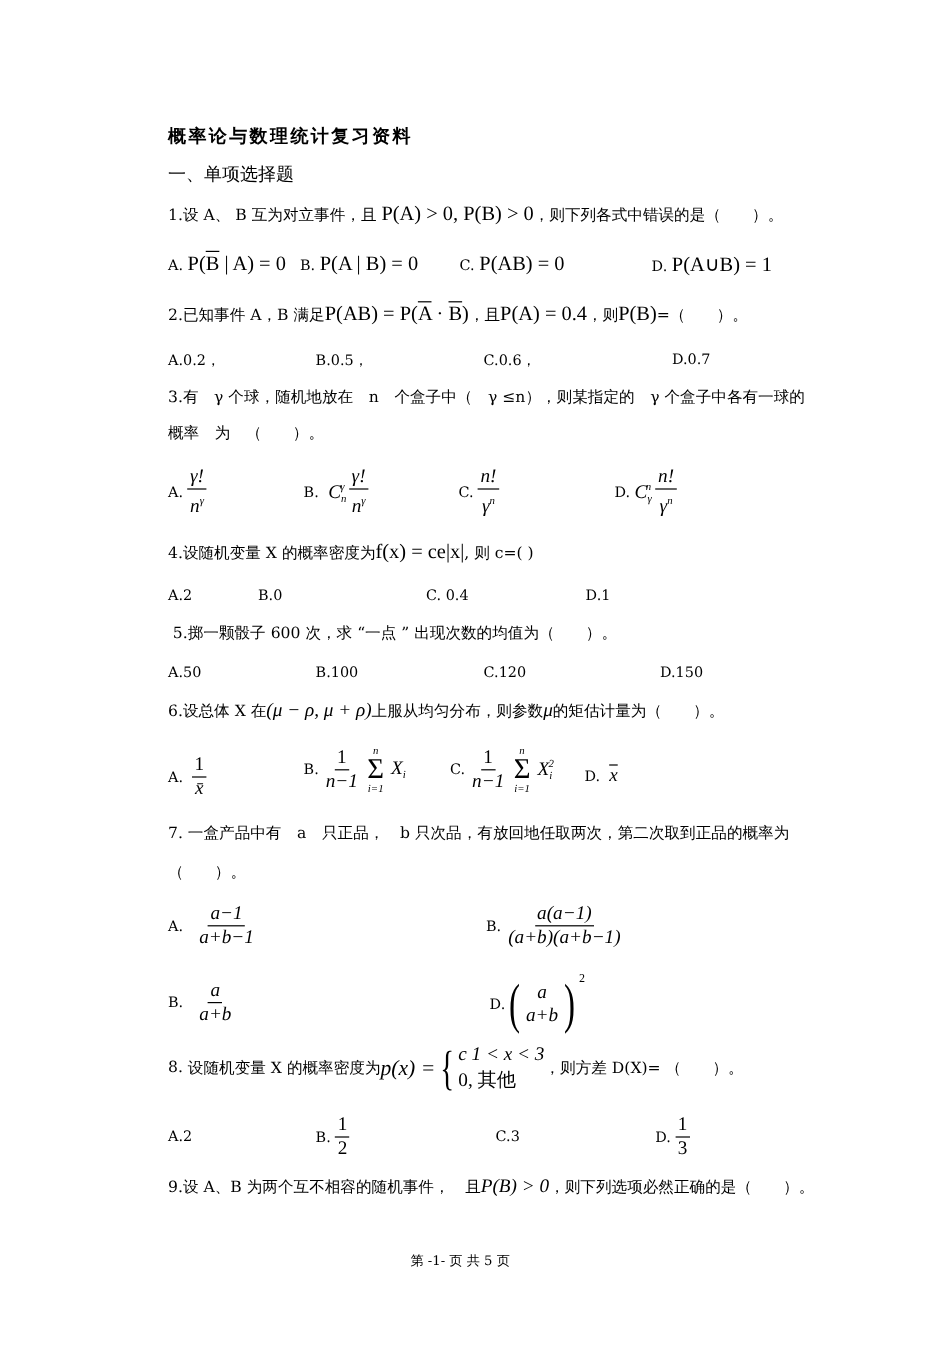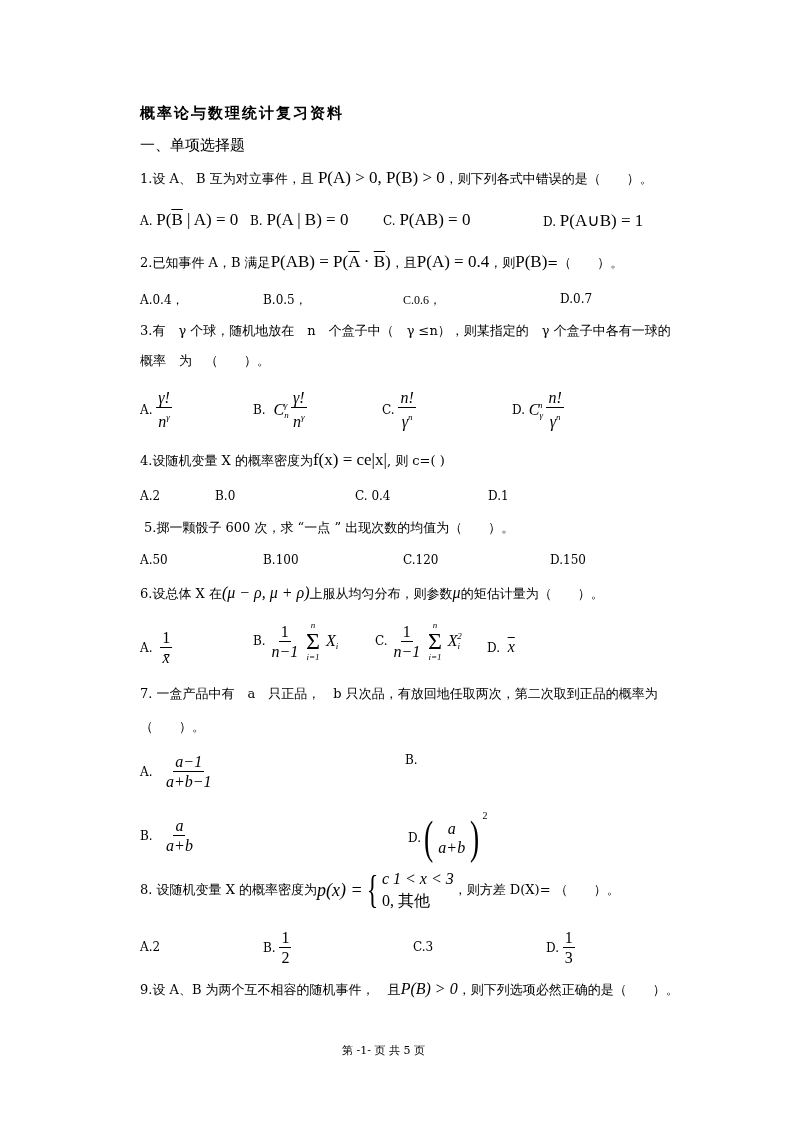--- a/index.html
+++ b/index.html
@@ -40,23 +40,23 @@
   <span class="m">P(A) &gt; 0, P(B) &gt; 0</span><span>，则下列各式中错误的是（　　）。</span>
 </div>
 <div class="abs opt" style="left:140px;top:210px;"><span>A.</span> <span class="m">P(<span class="ovl">B</span> | A) = 0</span></div>
 <div class="abs opt" style="left:250px;top:210px;"><span>B.</span> <span class="m">P(A | B) = 0</span></div>
 <div class="abs opt" style="left:383px;top:210px;"><span>C.</span> <span class="m">P(AB) = 0</span></div>
 <div class="abs opt" style="left:543px;top:210px;"><span>D.</span> <span class="m">P(A∪B) = 1</span></div>
 
 <div class="abs q" style="left:140px;top:252px;">
   <span>2.</span><span>已知事件 A，B 满足</span><span class="m">P(AB) = P(<span class="ovl">A</span> · <span class="ovl">B</span>)</span><span>，且</span><span class="m">P(A) = 0.4</span><span>，则</span><span class="m">P(B)</span><span>=（　　）。</span>
 </div>
-<div class="abs opt" style="left:140px;top:292px;"><span>A.</span><span>0.4，</span></div>
+<div class="abs opt" style="left:140px;top:292px;"><span>A.</span><span>0.2，</span></div>
 <div class="abs opt" style="left:263px;top:292px;text-align:right;"><span>B.</span><span>0.5，</span></div>
-<div class="abs opt" style="left:403px;top:292px;font-family:Liberation Serif, serif;"><span>C.</span><span>0.6，</span></div>
+<div class="abs opt" style="left:403px;top:292px;"><span>C.</span><span>0.6，</span></div>
 <div class="abs opt" style="left:560px;top:292px;"><span>D.</span><span>0.7</span></div>
 
 <div class="abs q" style="left:140px;top:322px;">
   <span>3.</span><span>有　γ 个球，随机地放在　n　个盒子中（　γ ≤n），则某指定的　γ 个盒子中各有一球的</span>
 </div>
 <div class="abs q" style="left:140px;top:352px;">概率　为　（　　）。</div>
 
 <div class="abs opt" style="left:140px;top:388px;">
   <span style="vertical-align:middle;">A.</span>
   <span class="frac">
@@ -151,20 +151,24 @@
 
 <div class="abs opt" style="left:140px;top:752px;">
   <span style="vertical-align:middle;">A.</span>&nbsp;&nbsp;
   <span class="frac">
       <span class="num">a−1</span>
       <span class="den">a+b−1</span>
     </span>
 </div>
 <div class="abs opt" style="left:405px;top:752px;">
   <span style="vertical-align:middle;">B.</span>
+  <span class="frac">
+      <span class="num">a(a−1)</span>
+      <span class="den">(a+b)(a+b−1)</span>
+    </span>
 </div>
 <div class="abs opt" style="left:140px;top:816px;">
   <span style="vertical-align:middle;">B.</span>&nbsp;&nbsp;
   <span class="frac">
       <span class="num">a</span>
       <span class="den">a+b</span>
     </span>
 </div>
 <div class="abs opt" style="left:408px;top:810px;">
   <span style="vertical-align:middle;">D.</span><span class="paren">(</span><span class="frac" style="border:none;">

